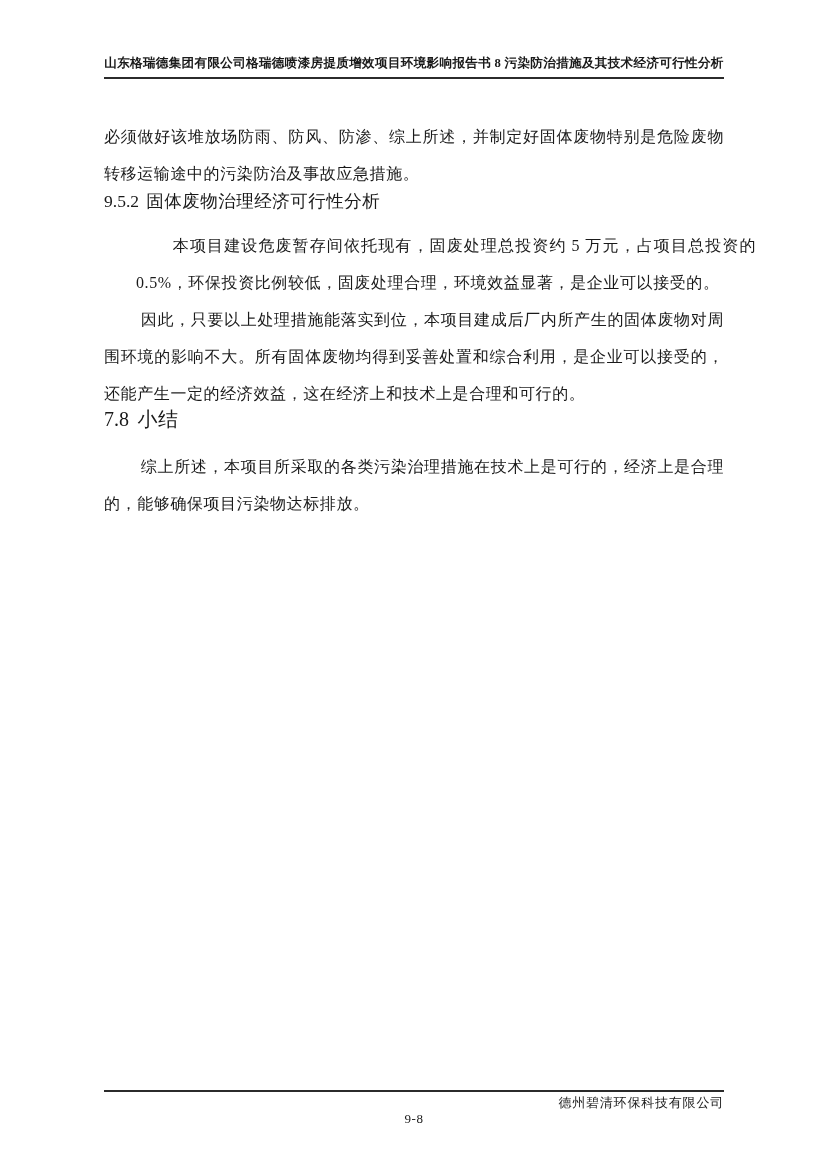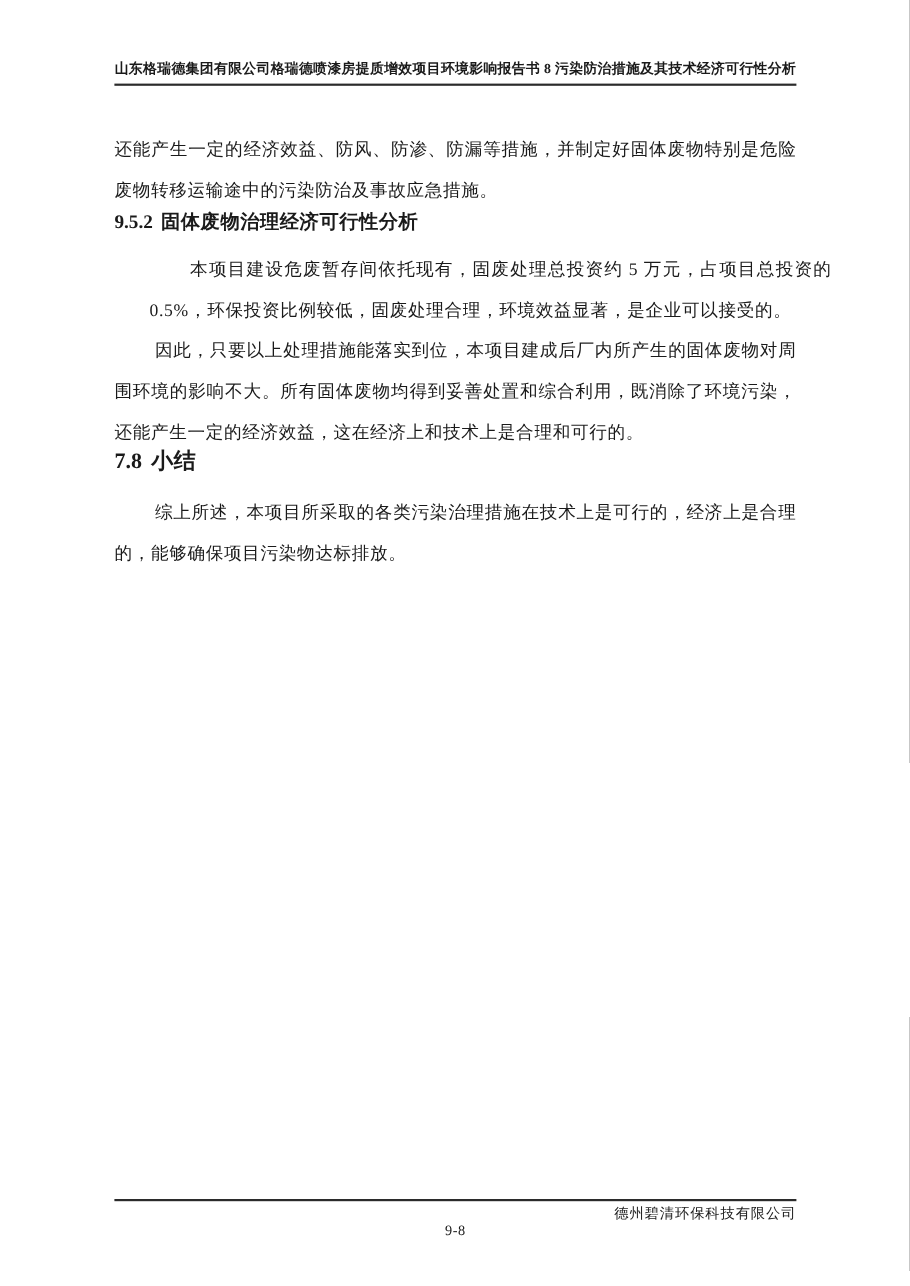--- a/index.html
+++ b/index.html
@@ -42,21 +42,21 @@
     line-height: 37px;
     text-align: justify;
     text-justify: inter-ideograph;
     letter-spacing: 0.6px;
   }
   .para.indent { text-indent: 2.3em; }
   .heading {
     position: absolute;
     left: 104px;
     width: 620px;
-    font-weight: bold;
+    font-weight: normal;
     white-space: nowrap;
   }
   .heading .heading-number {
     font-family: "Liberation Serif", "DejaVu Serif", serif;
     margin-right: 0.42em;
   }
   .heading .heading-text {
     font-family: "Liberation Sans", "DejaVu Sans", sans-serif;
     letter-spacing: 0.5px;
   }
@@ -93,29 +93,29 @@
 </style>
 </head>
 <body>
 
 <div class="page">
 
   <div class="page-header">
     <span class="header-title">山东格瑞德集团有限公司格瑞德喷漆房提质增效项目环境影响报告书 8 污染防治措施及其技术经济可行性分析</span>
   </div>
 
-  <p class="para para-1">还能产生一定的经济效益、防风、防渗、防漏等措施，并制定好固体废物特别是危险废物转移运输途中的污染防治及事故应急措施。</p>
+  <p class="para para-1">必须做好该堆放场防雨、防风、防渗、综上所述，并制定好固体废物特别是危险废物转移运输途中的污染防治及事故应急措施。</p>
 
   <h3 class="heading heading-3">
     <span class="heading-number">9.5.2</span><span class="heading-text">固体废物治理经济可行性分析</span>
   </h3>
 
   <p class="para para-2 indent">本项目建设危废暂存间依托现有，固废处理总投资约 5 万元，占项目总投资的0.5%，环保投资比例较低，固废处理合理，环境效益显著，是企业可以接受的。</p>
 
-  <p class="para para-3 indent">因此，只要以上处理措施能落实到位，本项目建成后厂内所产生的固体废物对周围环境的影响不大。所有固体废物均得到妥善处置和综合利用，既消除了环境污染，还能产生一定的经济效益，这在经济上和技术上是合理和可行的。</p>
+  <p class="para para-3 indent">因此，只要以上处理措施能落实到位，本项目建成后厂内所产生的固体废物对周围环境的影响不大。所有固体废物均得到妥善处置和综合利用，是企业可以接受的，还能产生一定的经济效益，这在经济上和技术上是合理和可行的。</p>
 
   <h2 class="heading heading-2">
     <span class="heading-number">7.8</span><span class="heading-text">小结</span>
   </h2>
 
   <p class="para para-4 indent">综上所述，本项目所采取的各类污染治理措施在技术上是可行的，经济上是合理的，能够确保项目污染物达标排放。</p>
 
   <div class="page-footer">
     <span class="footer-page-number">9-8</span>
     <span class="footer-company">德州碧清环保科技有限公司</span>

